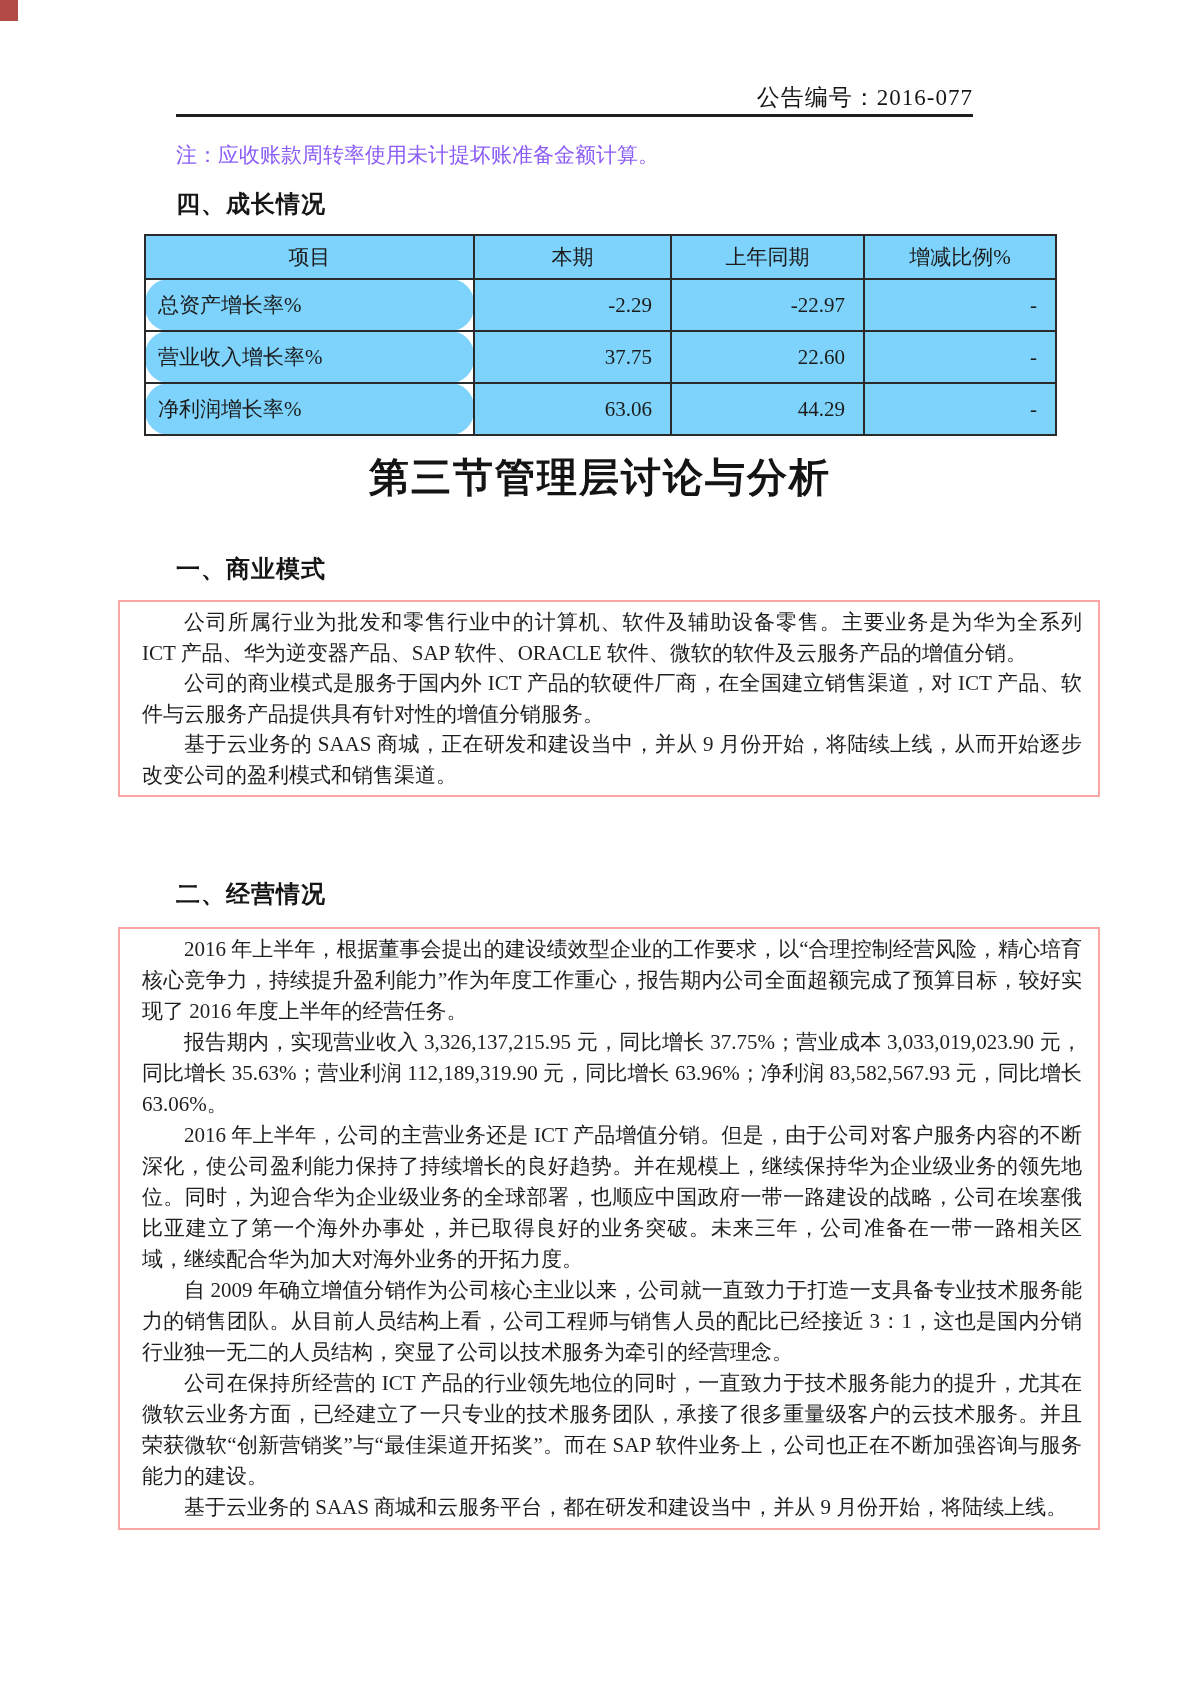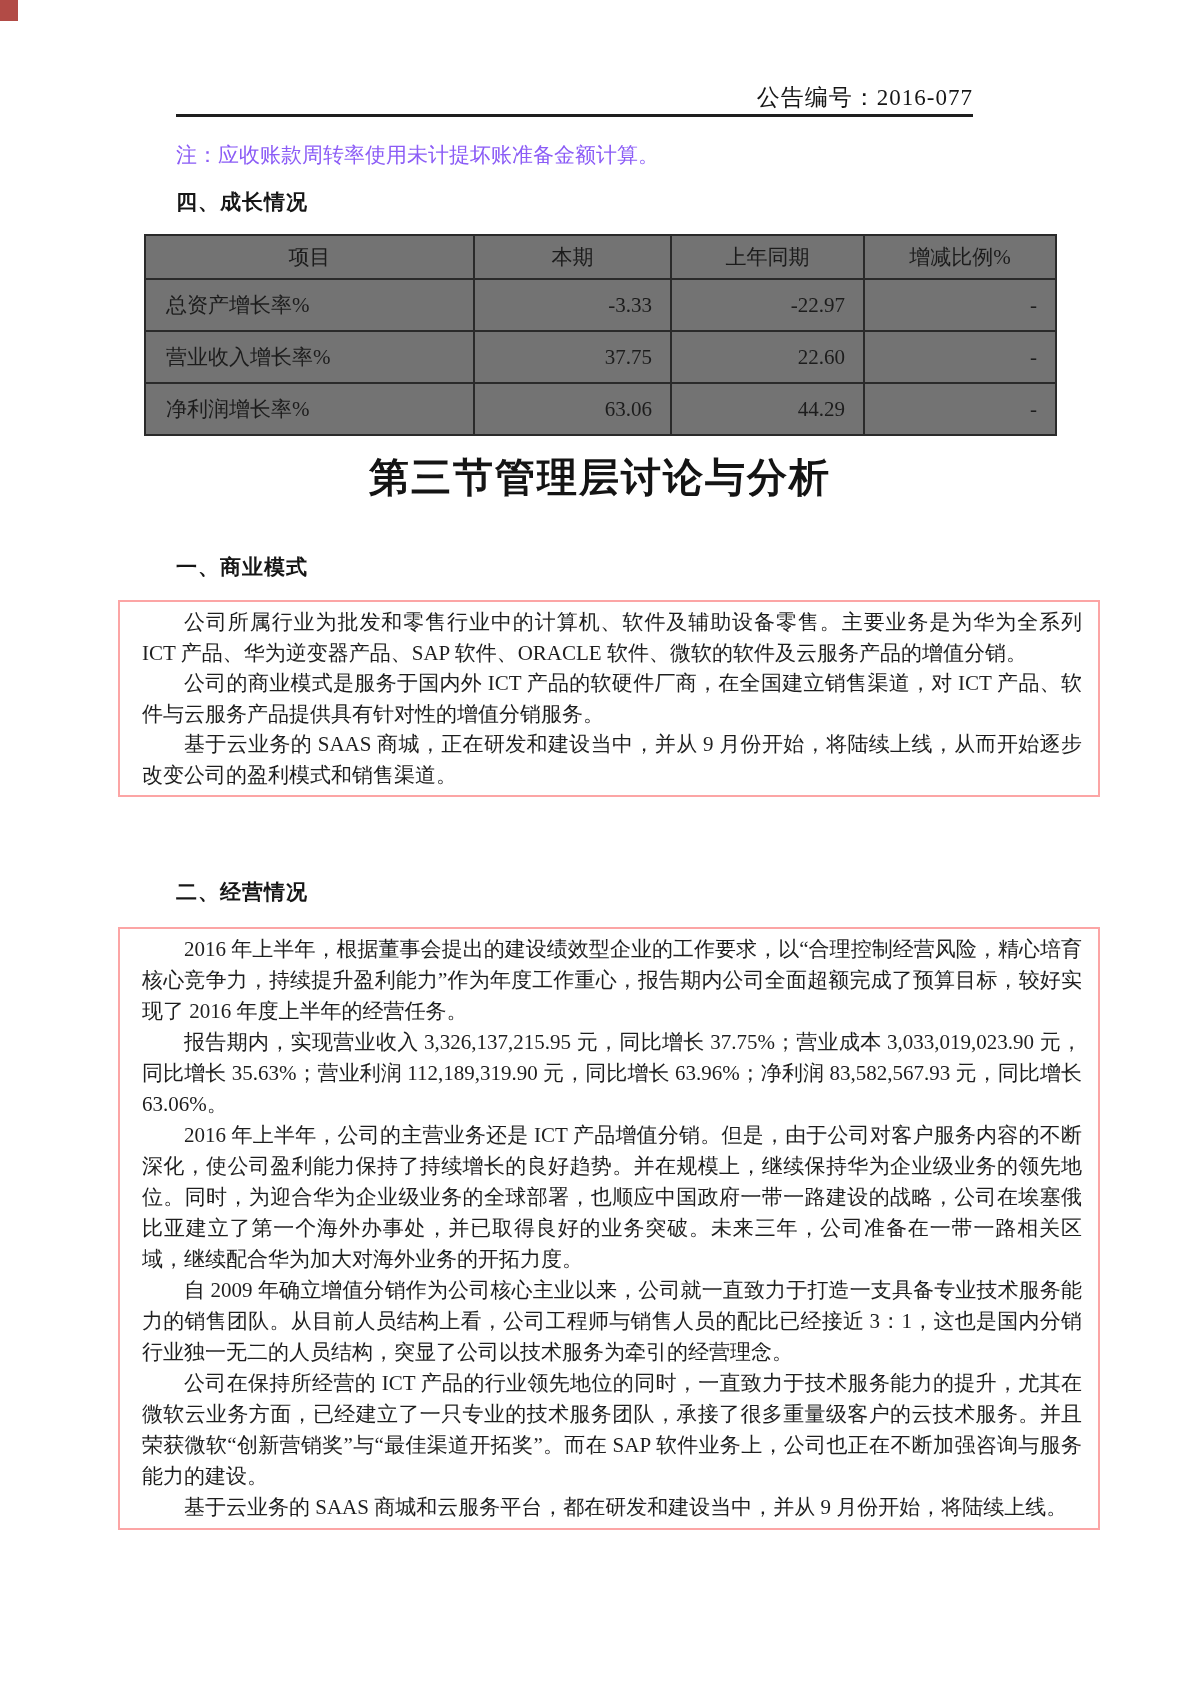--- a/index.html
+++ b/index.html
@@ -42,21 +42,21 @@
   .note-line {
     position: absolute;
     top: 141px;
     left: 176px;
     font-size: 21px;
     color: #8b5cf6;
   }
   .sec-heading {
     position: absolute;
     left: 176px;
-    font-size: 21px;
+    font-size: 24px;
     font-weight: bold;
     font-family: "Liberation Sans", "DejaVu Sans", sans-serif;
     color: #161616;
     letter-spacing: 1px;
   }
   .growth-heading { top: 188px; }
   .bm-heading { top: 553px; }
   .ops-heading { top: 878px; }
 
   table.growth {
@@ -65,25 +65,25 @@
     left: 144px;
     width: 911px;
     border-collapse: collapse;
     font-size: 21px;
     color: #1c1c1c;
     table-layout: fixed;
   }
   table.growth td, table.growth th {
     border: 2px solid #2a2a2a;
     font-weight: normal;
-    background: #737373;
+    background: #7dd3fc;
   }
   table.growth tr.hdr th { height: 44px; text-align: center; }
   table.growth tr.data td { height: 52px; }
-  table.growth td.c-item { text-align: left; padding-left: 20px; }
+  table.growth td.c-item { text-align: left; padding-left: 12px; border-radius: 24px; }
   table.growth td.c-num  { text-align: right; padding-right: 18px; }
 
   .chapter-title {
     position: absolute;
     top: 450px;
     left: 0;
     width: 100%;
     text-align: center;
     font-size: 40px;
     font-weight: bold;
@@ -133,21 +133,21 @@
     </colgroup>
     <tbody>
         <tr class="hdr">
       <th>项目</th>
       <th>本期</th>
       <th>上年同期</th>
       <th>增减比例%</th>
     </tr>
     <tr class="data">
       <td class="c-item">总资产增长率%</td>
-      <td class="c-num">-3.33</td>
+      <td class="c-num">-2.29</td>
       <td class="c-num">-22.97</td>
       <td class="c-num">-</td>
     </tr>
     <tr class="data">
       <td class="c-item">营业收入增长率%</td>
       <td class="c-num">37.75</td>
       <td class="c-num">22.60</td>
       <td class="c-num">-</td>
     </tr>
     <tr class="data">

